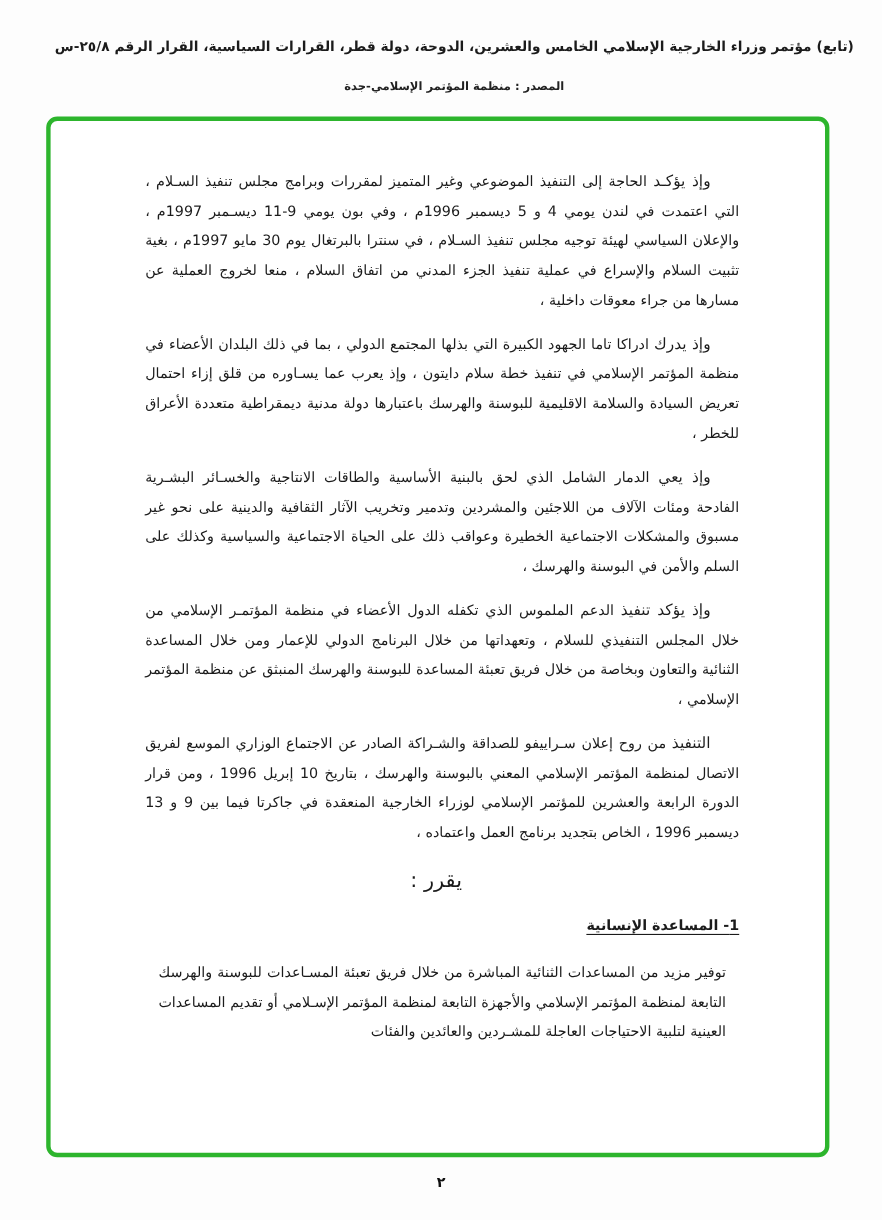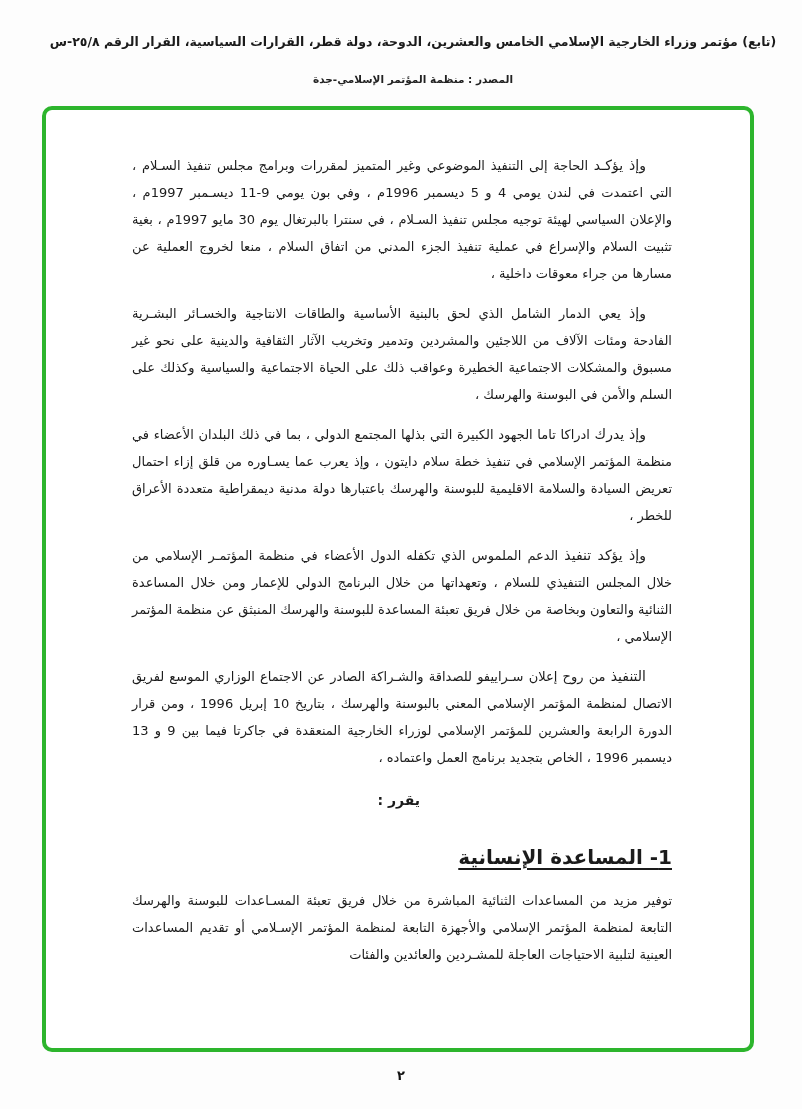--- a/index.html
+++ b/index.html
@@ -57,35 +57,35 @@
   }
   .para {
     margin: 0 0 13px 0;
     text-indent: 26px;
   }
   .para .lead {
     font-weight: normal;
     font-size: 14px;
   }
   .decision {
-    font-weight: bold;
-    font-size: 14px;
-    margin: 16px 252px 30px 0;
+    font-weight: normal;
+    font-size: 19px;
+    margin: 16px 252px 14px 0;
     text-indent: 0;
   }
   .section-heading {
     font-weight: bold;
-    font-size: 20px;
+    font-size: 13px;
     text-decoration: underline;
     text-underline-offset: 4px;
     margin: 6px 0 16px 0;
     text-indent: 0;
   }
   .section-body {
-    margin: 0;
+    margin: 12px;
     text-indent: 0;
   }
   .page-number {
     position: absolute;
     bottom: 26px;
     left: 0;
     width: 100%;
     text-align: center;
     font-size: 13px;
     font-weight: bold;
@@ -100,24 +100,24 @@
   <div class="line2">المصدر :  منظمة المؤتمر الإسلامي-جدة</div>
 </header>
 
 <div class="scan-border" style="border-color: rgb(45, 181, 45);"></div>
 
 <main class="doc-content">
   <p class="para">
     <span class="lead">وإذ يؤكـد</span><span> الحاجة إلى التنفيذ الموضوعي وغير المتميز لمقررات وبرامج مجلس تنفيذ السـلام ، التي اعتمدت في لندن يومي 4 و 5 ديسمبر 1996م ، وفي بون يومي 9-11 ديسـمبر 1997م ، والإعلان السياسي لهيئة توجيه مجلس تنفيذ السـلام ، في سنترا بالبرتغال يوم 30 مايو 1997م ، بغية تثبيت السلام والإسراع في عملية تنفيذ الجزء المدني من اتفاق السلام ، منعا لخروج العملية عن مسارها من جراء معوقات داخلية ،</span>
   </p>
   <p class="para">
-    <span class="lead">وإذ يعي</span><span> الدمار الشامل الذي لحق بالبنية الأساسية والطاقات الانتاجية والخسـائر البشـرية الفادحة ومئات الآلاف من اللاجئين والمشردين وتدمير وتخريب الآثار الثقافية والدينية على نحو غير مسبوق والمشكلات الاجتماعية الخطيرة وعواقب ذلك على الحياة الاجتماعية والسياسية وكذلك على السلم والأمن في البوسنة والهرسك ،</span>
+    <span class="lead">وإذ يدرك</span><span> ادراكا تاما الجهود الكبيرة التي بذلها المجتمع الدولي ، بما في ذلك البلدان الأعضاء في منظمة المؤتمر الإسلامي في تنفيذ خطة سلام دايتون ، وإذ يعرب عما يسـاوره من قلق إزاء احتمال تعريض السيادة والسلامة الاقليمية للبوسنة والهرسك باعتبارها دولة مدنية ديمقراطية متعددة الأعراق للخطر ،</span>
   </p>
   <p class="para">
-    <span class="lead">وإذ يدرك</span><span> ادراكا تاما الجهود الكبيرة التي بذلها المجتمع الدولي ، بما في ذلك البلدان الأعضاء في منظمة المؤتمر الإسلامي في تنفيذ خطة سلام دايتون ، وإذ يعرب عما يسـاوره من قلق إزاء احتمال تعريض السيادة والسلامة الاقليمية للبوسنة والهرسك باعتبارها دولة مدنية ديمقراطية متعددة الأعراق للخطر ،</span>
+    <span class="lead">وإذ يعي</span><span> الدمار الشامل الذي لحق بالبنية الأساسية والطاقات الانتاجية والخسـائر البشـرية الفادحة ومئات الآلاف من اللاجئين والمشردين وتدمير وتخريب الآثار الثقافية والدينية على نحو غير مسبوق والمشكلات الاجتماعية الخطيرة وعواقب ذلك على الحياة الاجتماعية والسياسية وكذلك على السلم والأمن في البوسنة والهرسك ،</span>
   </p>
   <p class="para">
     <span class="lead">وإذ يؤكد تنفيذ</span><span> الدعم الملموس الذي تكفله الدول الأعضاء في منظمة المؤتمـر الإسلامي من خلال المجلس التنفيذي للسلام ، وتعهداتها من خلال البرنامج الدولي للإعمار ومن خلال المساعدة الثنائية والتعاون وبخاصة من خلال فريق تعبئة المساعدة للبوسنة والهرسك المنبثق عن منظمة المؤتمر الإسلامي ،</span>
   </p>
   <p class="para">
     <span class="lead">التنفيذ</span><span> من روح إعلان سـراييفو للصداقة والشـراكة الصادر عن الاجتماع الوزاري الموسع لفريق الاتصال لمنظمة المؤتمر الإسلامي المعني بالبوسنة والهرسك ، بتاريخ 10 إبريل 1996 ، ومن قرار الدورة الرابعة والعشرين للمؤتمر الإسلامي لوزراء الخارجية المنعقدة في جاكرتا فيما بين 9 و 13 ديسمبر 1996 ، الخاص بتجديد برنامج العمل واعتماده ،</span>
   </p>
 
   <p class="decision">يقرر :</p>
 

